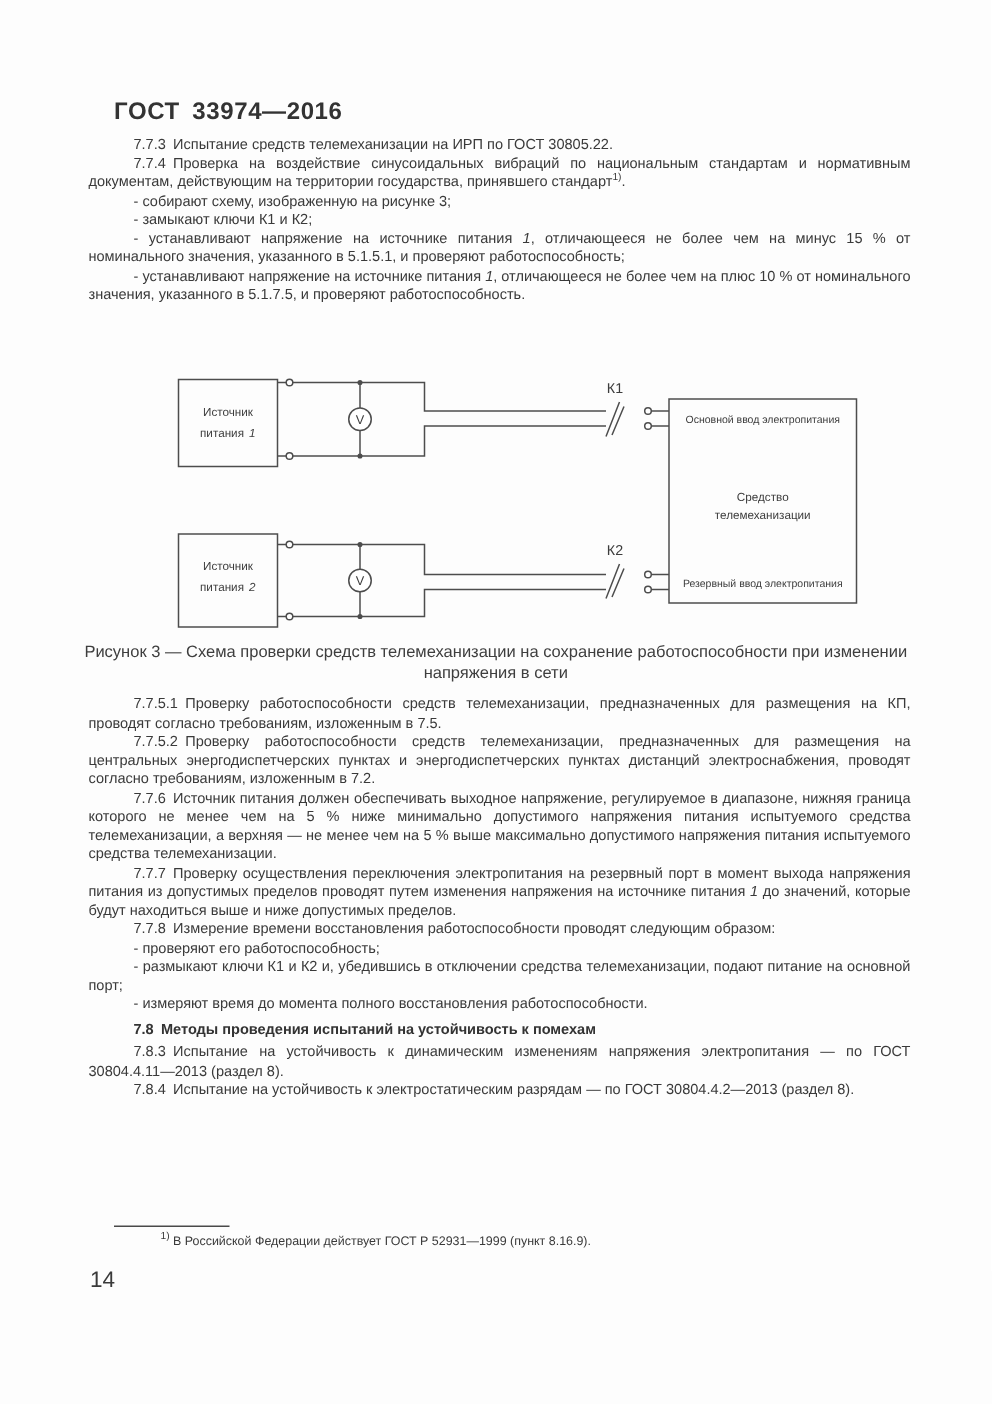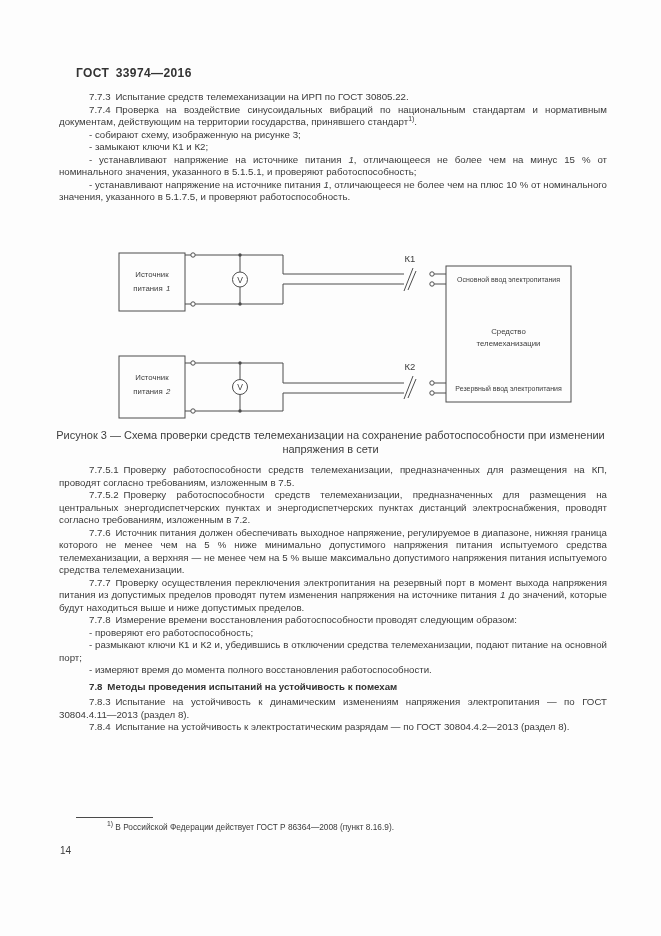--- a/index.html
+++ b/index.html
@@ -6,42 +6,42 @@
   .page{
     position:relative;
     width:661px;height:936px;
     background:#fdfdfd;
     font-family:"Liberation Sans", sans-serif;
     color:#3a3a3a;
     overflow:hidden;
   }
   .running-header{
     position:absolute;left:76px;top:66px;
-    font-size:12px;font-weight:bold;letter-spacing:.4px;color:#333;
+    font-size:16px;font-weight:bold;letter-spacing:.4px;color:#333;
   }
   .textblock{
     position:absolute;left:59px;width:548px;
     font-size:9.7px;line-height:12.5px;text-align:justify;
   }
   .block-a{top:91px;}
   .block-b{top:464px;}
   .para{margin:0;text-indent:30px;}
   .para i{font-style:italic;}
   sup{font-size:6.8px;line-height:0;vertical-align:super;}
   .heading{font-weight:bold;margin-top:4px;margin-bottom:3px;color:#333;}
   .figure-wrap{position:absolute;left:52px;top:246px;width:520px;height:180px;}
   .diagram text{font-family:"Liberation Sans", sans-serif;fill:#3d3d3d;}
   .caption{
     position:absolute;left:0;right:0;top:429px;
     text-align:center;font-size:11px;line-height:13.5px;color:#3e3e3e;
   }
   .footnote{position:absolute;left:60px;top:817px;width:548px;font-size:8.3px;line-height:11px;}
   .footnote-rule{width:77px;height:0;border-top:1px solid #4a4a4a;margin-left:16px;}
   .footnote-text{margin:4px 0 0 0;padding-left:47px;text-indent:0;}
-  .page-number{position:absolute;left:60px;top:845px;font-size:10px;}
+  .page-number{position:absolute;left:60px;top:845px;font-size:15px;}
 </style>
 </head>
 <body>
 
 <div class="page">
 
   <div class="running-header">ГОСТ 33974—2016</div>
 
   <div class="textblock block-a">
     <p class="para">7.7.3 Испытание средств телемеханизации на ИРП по ГОСТ 30805.22.</p>
@@ -112,18 +112,18 @@
     <p class="para">- проверяют его работоспособность;</p>
     <p class="para">- размыкают ключи К1 и К2 и, убедившись в отключении средства телемеханизации, подают питание на основной порт;</p>
     <p class="para">- измеряют время до момента полного восстановления работоспособности.</p>
     <p class="para heading">7.8 Методы проведения испытаний на устойчивость к помехам</p>
     <p class="para">7.8.3 Испытание на устойчивость к динамическим изменениям напряжения электропитания — по ГОСТ 30804.4.11—2013 (раздел 8).</p>
     <p class="para">7.8.4 Испытание на устойчивость к электростатическим разрядам — по ГОСТ 30804.4.2—2013 (раздел 8).</p>
   </div>
 
   <div class="footnote">
     <div class="footnote-rule"></div>
-    <p class="footnote-text"><sup>1)</sup><span> В Российской Федерации действует ГОСТ Р 86364—2008 (пункт 8.16.9).</span></p>
+    <p class="footnote-text"><sup>1)</sup><span> В Российской Федерации действует ГОСТ Р 52931—1999 (пункт 8.16.9).</span></p>
   </div>
 
   <div class="page-number">14</div>
 
 </div>
 
 </body></html>

